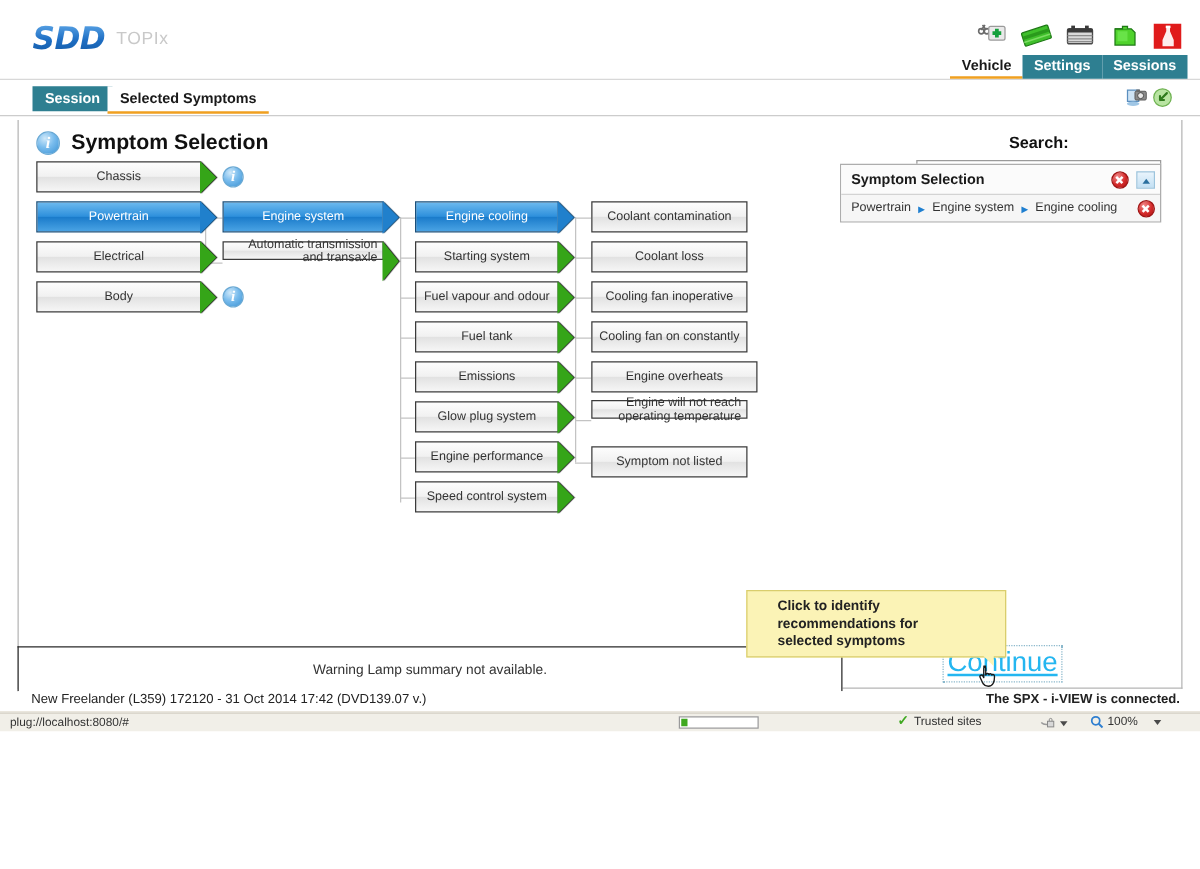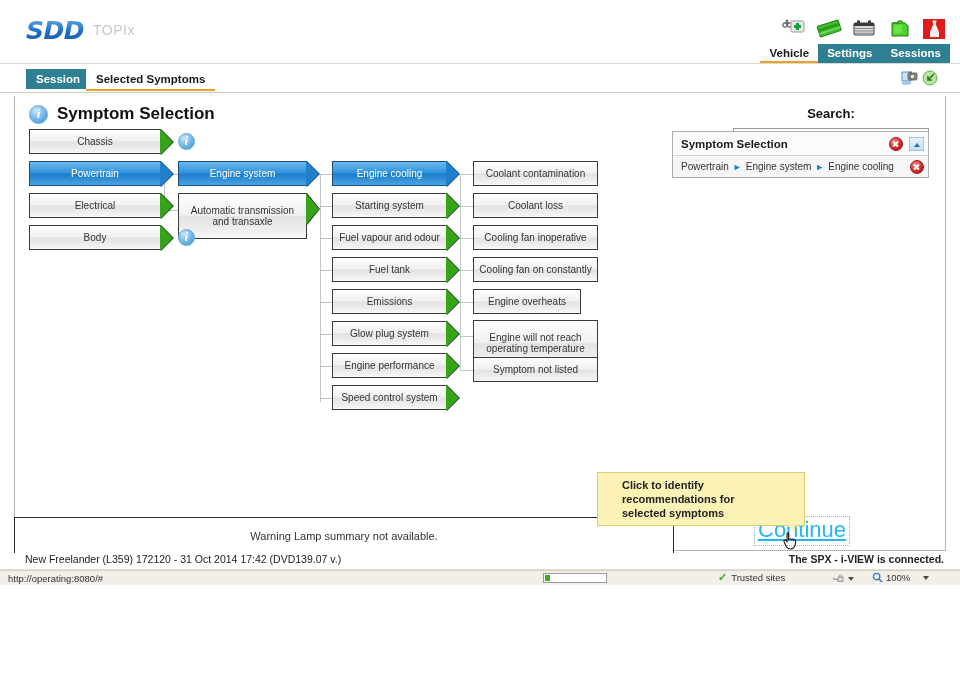--- a/index.html
+++ b/index.html
@@ -204,21 +204,21 @@
     justify-content: center;
     text-align: center;
     font-size: 10px;
     color: #333333;
     border: 1px solid #3b3b3b;
     background: linear-gradient(180deg, #fdfdfd 0%, #f1f1f1 48%, #e2e2e2 52%, #f6f6f6 100%);
     padding: 0 4px;
     line-height: 11px;
     z-index: 2;
   }
-  .node.two-line { height: 46px; }
+  .node.two-line { height: 15px; text-align: right; }
   
   .node .point {
     position: absolute;
     right: -13px;
     top: -1px;
     width: 0; height: 0;
     border-top: 13.5px solid transparent;
     border-bottom: 13.5px solid transparent;
     border-left: 13px solid #35a518;
     filter: drop-shadow(1px 0 0 #2a2a2a);
@@ -736,21 +736,21 @@
 
           </div>
           <div class="node plain" style="left:458px; top:101px; width:125px;">
             <span>Cooling fan inoperative</span>
 
           </div>
           <div class="node plain" style="left:458px; top:133px; width:125px;">
             <span>Cooling fan on constantly</span>
 
           </div>
-          <div class="node plain" style="left:458px; top:165px; width:108px;">
+          <div class="node plain" style="left:458px; top:165px; width:133px;">
             <span>Engine overheats</span>
 
           </div>
           <div class="node plain two-line" style="left:458px; top:196px; width:125px;">
             <span>Engine will not reach operating temperature</span>
 
           </div>
           <div class="node plain" style="left:458px; top:233px; width:125px;">
             <span>Symptom not listed</span>
 
@@ -799,21 +799,21 @@
       </svg>
     </div>
 
     <div class="vehicle-strip">
       <span class="v-left">New Freelander (L359) 172120 - 31 Oct 2014 17:42 (DVD139.07 v.)</span>
       <span class="v-right">The SPX - i-VIEW is connected.</span>
     </div>
     <div class="sep-line"></div>
 
     <div class="statusbar">
-      <span class="sb-url">http://operating:8080/#</span>
+      <span class="sb-url">plug://localhost:8080/#</span>
       <span class="sb-progress">
           <i></i>
         </span>
       <span class="sb-trusted">
         <span class="check-mark">✓</span>
         <span>Trusted sites</span>
       </span>
       <span class="sb-zone">
         <svg width="13" height="11" viewBox="0 0 13 11">
           <path d="M1 5 a5 4 0 0 0 8 0" fill="none" stroke="#9a9a9a" stroke-width="1.2"></path>

